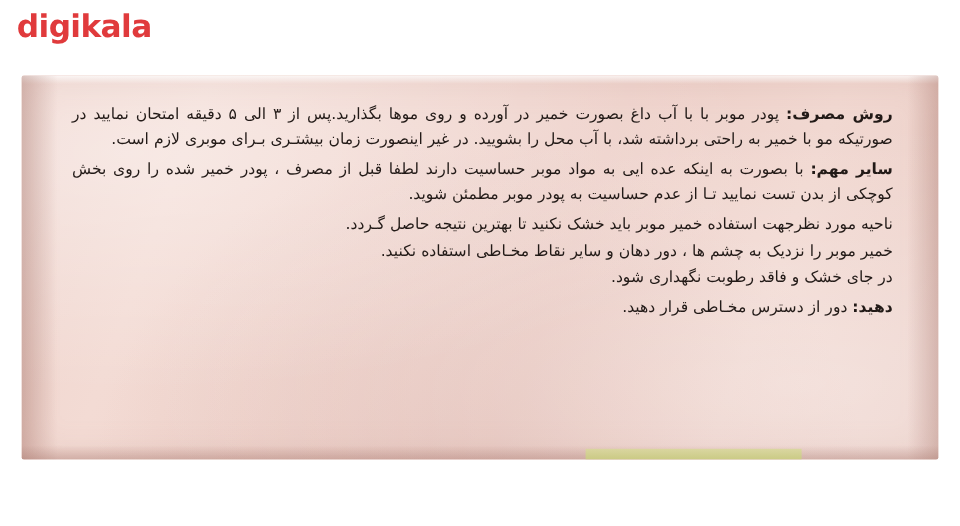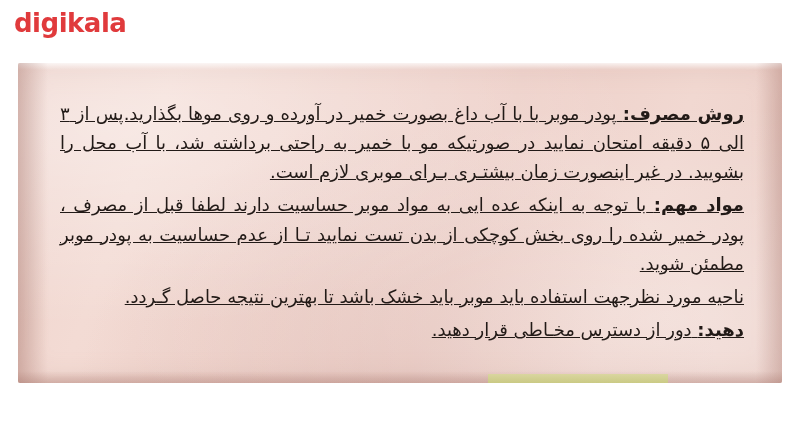--- a/index.html
+++ b/index.html
@@ -106,31 +106,30 @@
     width: 114px;
     height: 9px;
     background: linear-gradient(180deg, #e7bfb8, #dcae a6);
     opacity: 0.8;
   }
 
   
   #text-block {
     position: absolute;
     left: 42px;
-    top: 36px;
+    top: 22px;
     width: 684px;
     direction: rtl;
     text-align: justify;
     text-align-last: right;
     color: #221a17;
     font-family: "DejaVu Sans", sans-serif;
-    font-size: 18px;
+    font-size: 13px;
     line-height: 1.62;
     z-index: 5;
-    text-decoration: underline;
   }
   .para {
     margin: 0 0 1px 0;
   }
   .lbl {
     font-weight: bold;
   }
   .gap {
     height: 3px;
   }
@@ -147,26 +146,28 @@
   <div id="fold-bottom"></div>
   <div id="strip-green"></div>
   <div id="strip-pink"></div>
 
   <div id="text-block">
 
     <p class="para"><span class="lbl">روش مصرف:</span> <span>پودر موبر با با آب داغ بصورت خمیر در آورده و روی موها بگذارید.پس از ۳ الی ۵ دقیقه امتحان نمایید در صورتیکه مو با خمیر به راحتی برداشته شد، با آب محل را بشویید. در غیر اینصورت زمان بیشتـری بـرای موبری لازم است.</span></p>
 
     <div class="gap"></div>
 
-    <p class="para"><span class="lbl">مواد مهم:</span> <span>با توجه به اینکه عده ایی به مواد موبر حساسیت دارند لطفا قبل از مصرف ، پودر خمیر شده را روی بخش کوچکی از بدن تست نمایید تـا از عدم حساسیت به پودر موبر مطمئن شوید.</span></p>
+    <p class="para"><span class="lbl">سایر مهم:</span> <span>با بصورت به اینکه عده ایی به مواد موبر حساسیت دارند لطفا قبل از مصرف ، پودر خمیر شده را روی بخش کوچکی از بدن تست نمایید تـا از عدم حساسیت به پودر موبر مطمئن شوید.</span></p>
 
     <div class="gap"></div>
 
-    <p class="para"><span>ناحیه مورد نظرجهت استفاده باید موبر باید خشک باشد تا بهترین نتیجه حاصل گـردد.</span></p>
+    <p class="para"><span>ناحیه مورد نظرجهت استفاده خمیر موبر باید خشک نکنید تا بهترین نتیجه حاصل گـردد.</span></p>
 
+    <p class="para"><span>خمیر موبر را نزدیک به چشم ها ، دور دهان و سایر نقاط مخـاطی استفاده نکنید.</span></p>
 
+    <p class="para"><span>در جای خشک و فاقد رطوبت نگهداری شود.</span></p>
 
     <div class="gap"></div>
 
     <p class="para"><span class="lbl">دهید:</span> <span>دور از دسترس مخـاطی قرار دهید.</span></p>
 
   </div>
 </div>
 
 </body></html>

